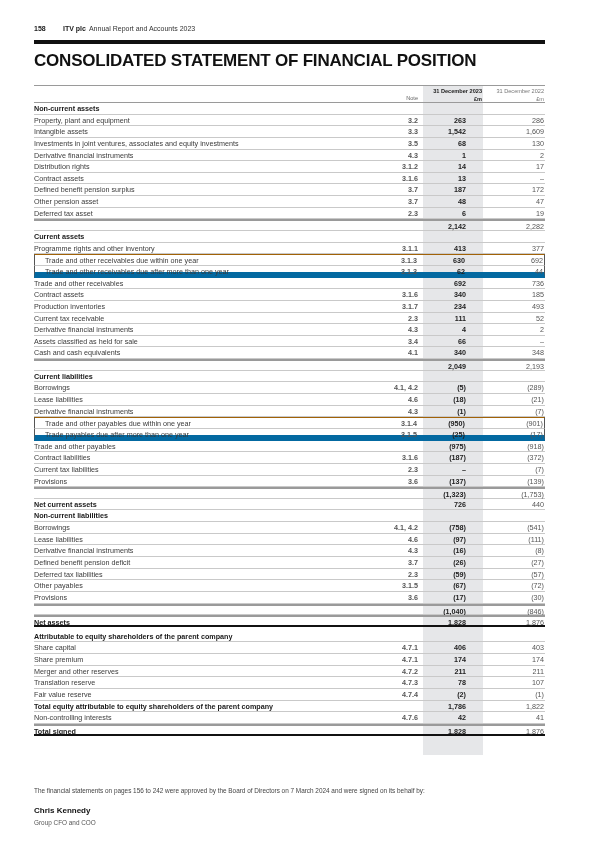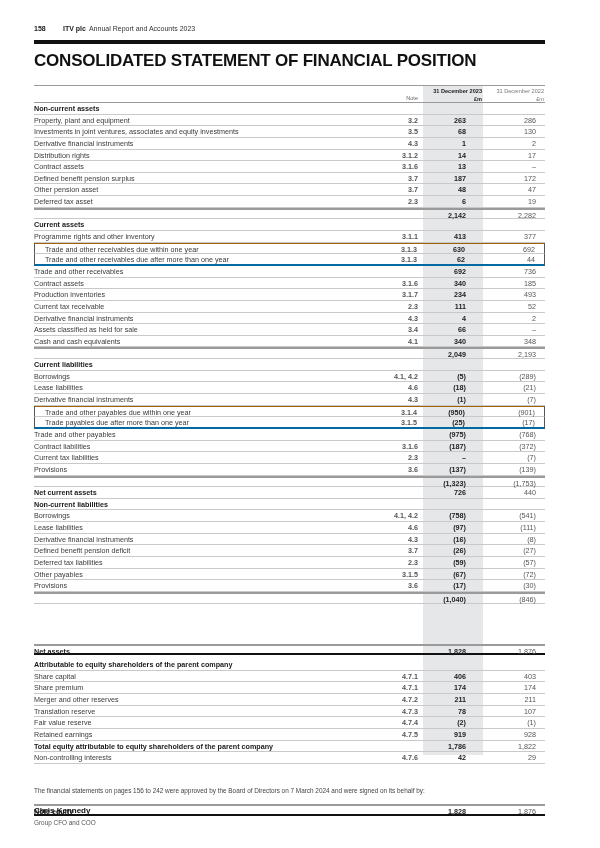--- a/index.html
+++ b/index.html
@@ -20,29 +20,29 @@
   .table { position: absolute; left: 34px; top: 85px; width: 511px; }
   .hdr { position: relative; height: 18px; border-top: 1px solid #9a9a9a; border-bottom: 1px solid #9a9a9a; font-size: 5.6px; }
   .hdr .h-note { position: absolute; right: 127px; top: 9px; color: #666; }
   .hdr .h-cur { position: absolute; right: 63px; top: 2px; text-align: right; font-weight: bold; color: #222; line-height: 7.5px; }
   .hdr .h-prev { position: absolute; right: 1px; top: 2px; text-align: right; color: #777; line-height: 7.5px; }
 
   .row { position: relative; height: 11.65px; border-bottom: 1px solid #c9c9c9; font-size: 7.2px; line-height: 11px; white-space: nowrap; text-align: center; }
   .row .lbl { position: absolute; left: 0; top: 0; }
   .row .note { position: absolute; right: 127px; top: 0; color: #555; font-weight: bold; }
   .row .cur { position: absolute; right: 79px; top: 0; font-weight: bold; color: #222; }
-  .row .prev { position: absolute; right: 9px; top: 0; color: #555; }
+  .row .prev { position: absolute; right: 1px; top: 0; color: #555; }
   .row.section .lbl { font-weight: bold; color: #1a1a1a; }
   .row.total-strong .lbl { font-weight: bold; color: #1a1a1a; }
   .row.sub .lbl { left: 10px; }
   .row.boxed { border-left: 1px solid #555; border-right: 1px solid #555; }
   .row.box-top { border-top: 1px solid #a16207; }
-  .row.box-bot { border-bottom: 2px solid #0369a1; padding-left: 44px; }
+  .row.box-bot { border-bottom: 6px solid #0369a1; padding-left: 44px; }
   .row.dbl-top { border-top: 2px solid #9a9a9a; }
-  .row.thick-bot { border-bottom: 2px solid #111; margin-top: 40px; }
+  .row.thick-bot { border-bottom: 2px solid #111; }
   .row.gap-after { margin-bottom: 4px; }
 
   .footnote { position: absolute; left: 34px; top: 787px; font-size: 6.4px; color: #444; white-space: nowrap; }
   .signer { position: absolute; left: 34px; top: 806px; font-size: 8px; font-weight: bold; color: #111; }
   .signer-role { position: absolute; left: 34px; top: 819px; font-size: 6.4px; color: #555; }
 </style>
 </head>
 <body>
 
 <div class="running-head">
@@ -73,20 +73,26 @@
         <span class="cur"></span>
         <span class="prev"></span>
       </div>
       <div class="row">
         <span class="lbl">Property, plant and equipment</span>
         <span class="note">3.2</span>
         <span class="cur">263</span>
         <span class="prev">286</span>
       </div>
       <div class="row">
+        <span class="lbl">Intangible assets</span>
+        <span class="note">3.3</span>
+        <span class="cur">1,542</span>
+        <span class="prev">1,609</span>
+      </div>
+      <div class="row">
         <span class="lbl">Investments in joint ventures, associates and equity investments</span>
         <span class="note">3.5</span>
         <span class="cur">68</span>
         <span class="prev">130</span>
       </div>
       <div class="row">
         <span class="lbl">Derivative financial instruments</span>
         <span class="note">4.3</span>
         <span class="cur">1</span>
         <span class="prev">2</span>
@@ -232,21 +238,21 @@
       <div class="row boxed box-bot sub">
         <span class="lbl">Trade payables due after more than one year</span>
         <span class="note">3.1.5</span>
         <span class="cur">(25)</span>
         <span class="prev">(17)</span>
       </div>
       <div class="row">
         <span class="lbl">Trade and other payables</span>
         <span class="note"></span>
         <span class="cur">(975)</span>
-        <span class="prev">(768)</span>
+        <span class="prev">(918)</span>
       </div>
       <div class="row">
         <span class="lbl">Contract liabilities</span>
         <span class="note">3.1.6</span>
         <span class="cur">(187)</span>
         <span class="prev">(372)</span>
       </div>
       <div class="row">
         <span class="lbl">Current tax liabilities</span>
         <span class="note">2.3</span>
@@ -360,40 +366,34 @@
         <span class="note">4.7.3</span>
         <span class="cur">78</span>
         <span class="prev">107</span>
       </div>
       <div class="row">
         <span class="lbl">Fair value reserve</span>
         <span class="note">4.7.4</span>
         <span class="cur">(2)</span>
         <span class="prev">(1)</span>
       </div>
-      <div class="row">
-        <span class="lbl">Retained earnings</span>
-        <span class="note">4.7.5</span>
-        <span class="cur">919</span>
-        <span class="prev">928</span>
-      </div>
       <div class="row total-strong">
         <span class="lbl">Total equity attributable to equity shareholders of the parent company</span>
         <span class="note"></span>
         <span class="cur">1,786</span>
         <span class="prev">1,822</span>
       </div>
       <div class="row">
         <span class="lbl">Non-controlling interests</span>
         <span class="note">4.7.6</span>
         <span class="cur">42</span>
-        <span class="prev">29</span>
+        <span class="prev">41</span>
       </div>
       <div class="row total-strong dbl-top thick-bot">
-        <span class="lbl">Note equity</span>
+        <span class="lbl">Total signed</span>
         <span class="note"></span>
         <span class="cur">1,828</span>
         <span class="prev">1,876</span>
       </div>
     </div>
 </div>
 
 <p class="footnote">The financial statements on pages 156 to 242 were approved by the Board of Directors on 7 March 2024 and were signed on its behalf by:</p>
 <div class="signer">Chris Kennedy</div>
 <div class="signer-role">Group CFO and COO</div>

